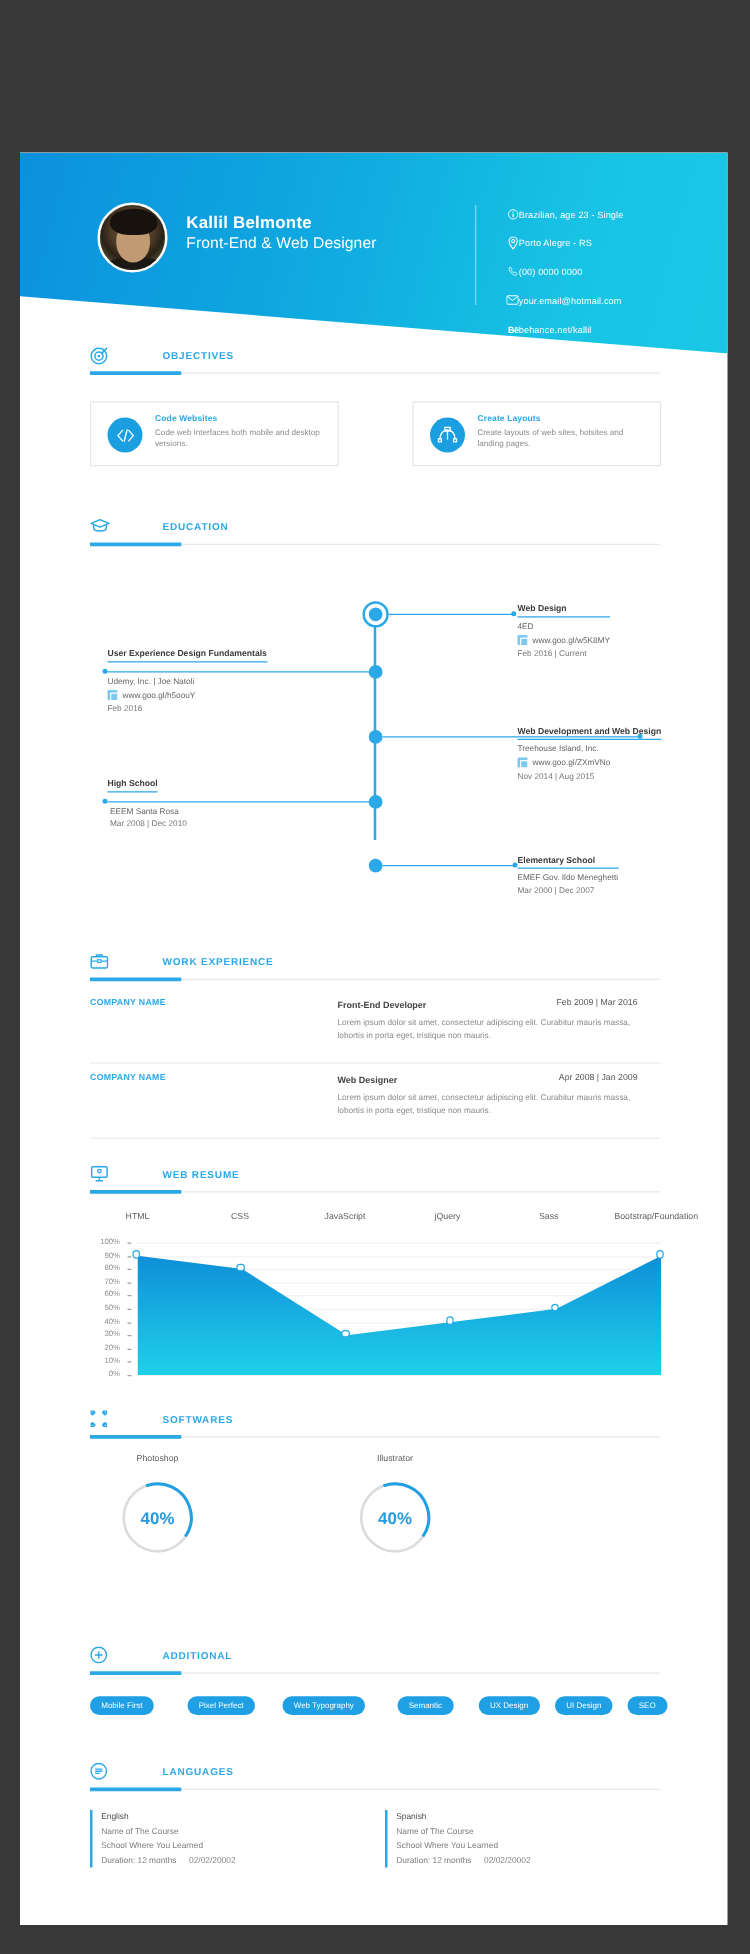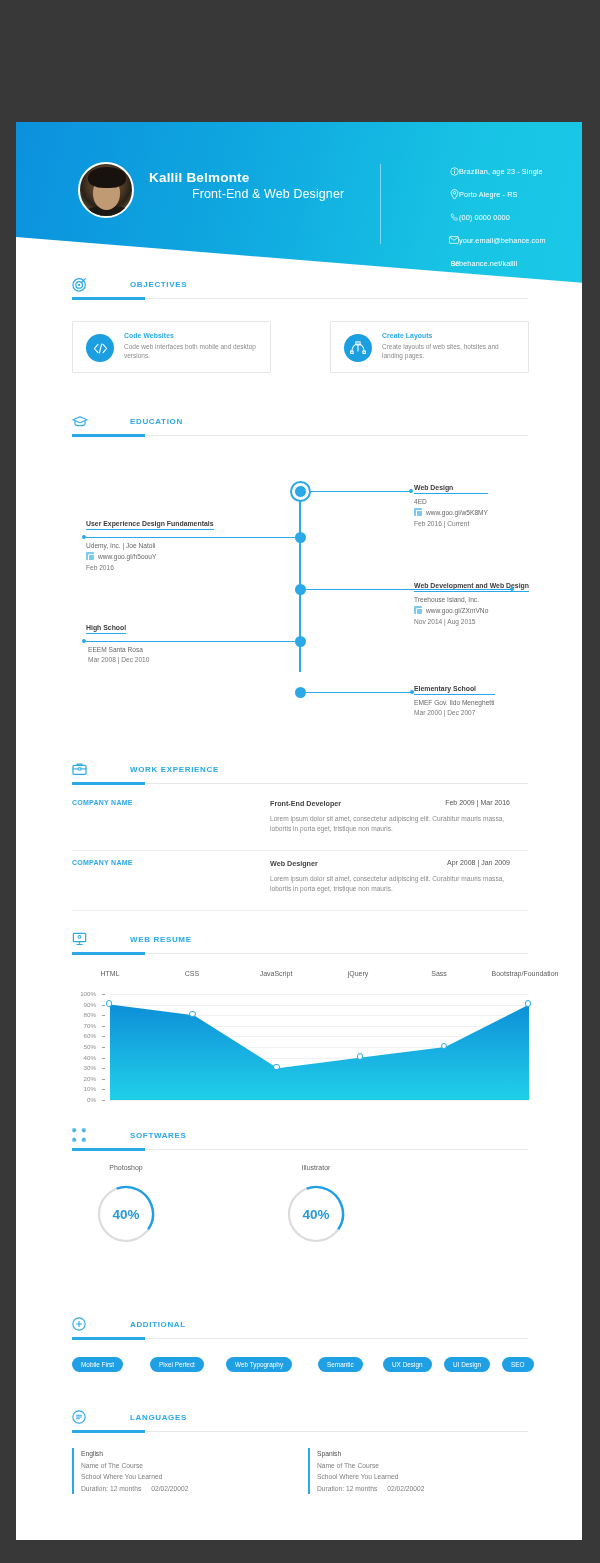--- a/index.html
+++ b/index.html
@@ -49,28 +49,28 @@
   .avatar .face {
     position: absolute; left: 13px; top: 14px; width: 27px; height: 32px;
     background: #c09a72; border-radius: 45% 45% 50% 50%;
   }
   .avatar .shoulder {
     position: absolute; left: 2px; top: 42px; width: 52px; height: 20px;
     background: #1c1813; border-radius: 45% 45% 0 0;
   }
   .name-block { position: absolute; left: 133px; top: 48px; color: #fff; }
   .name-block .nm { font-size: 13.5px; font-weight: bold; letter-spacing: .2px; line-height: 16px; }
-  .name-block .role { font-size: 12.5px; font-weight: 400; letter-spacing: .1px; line-height: 17px; margin-left: 43px; }
+  .name-block .role { font-size: 12.5px; font-weight: 400; letter-spacing: .1px; line-height: 17px; }
 
   .contact-divider {
     position: absolute; left: 364px; top: 42px; width: 1px; height: 80px;
     background: rgba(255,255,255,.45);
   }
   .contacts { position: absolute; left: 383px; top: 40px; }
-  .c-row { display: flex; align-items: center; height: 18px; margin-bottom: 5px; margin-left: 44px; }
+  .c-row { display: flex; align-items: center; height: 18px; margin-bottom: 5px; }
   .c-ico { width: 16px; height: 13px; display: flex; align-items: center; justify-content: flex-end; flex: 0 0 16px; }
   .c-ico svg { display: block; }
   .c-txt { color: #ffffff; font-size: 7.3px; letter-spacing: .1px; white-space: nowrap; }
   .be-glyph { color:#fff; font-size:7.2px; font-weight:bold; letter-spacing:-.3px;}
 
   
   .section { position: absolute; left: 0; width: 568px; }
   .sec-head { position: relative; height: 28px; }
   .sec-head .ico { position: absolute; left: 56px; top: 0px; width: 16px; height: 16px; }
   .sec-head .lbl {
@@ -241,21 +241,21 @@
         </span>
         <span class="c-txt">(00) 0000 0000</span>
       </div>
       <div class="c-row">
         <span class="c-ico">
           <svg width="10" height="8" viewBox="0 0 13 10">
               <rect x=".6" y=".6" width="11.8" height="8.8" rx="1" fill="none" stroke="#fff" stroke-width="1"></rect>
               <path d="M.9 1.2 6.5 5.4 12.1 1.2" fill="none" stroke="#fff" stroke-width="1"></path>
             </svg>
         </span>
-        <span class="c-txt">your.email@behance.com</span>
+        <span class="c-txt">your.email@hotmail.com</span>
       </div>
       <div class="c-row">
         <span class="c-ico">
             <span class="be-glyph">Bē</span>
           </span>
         <span class="c-txt">behance.net/kallil</span>
       </div>
     </div>
 
     <div class="section" style="top:155px;">

